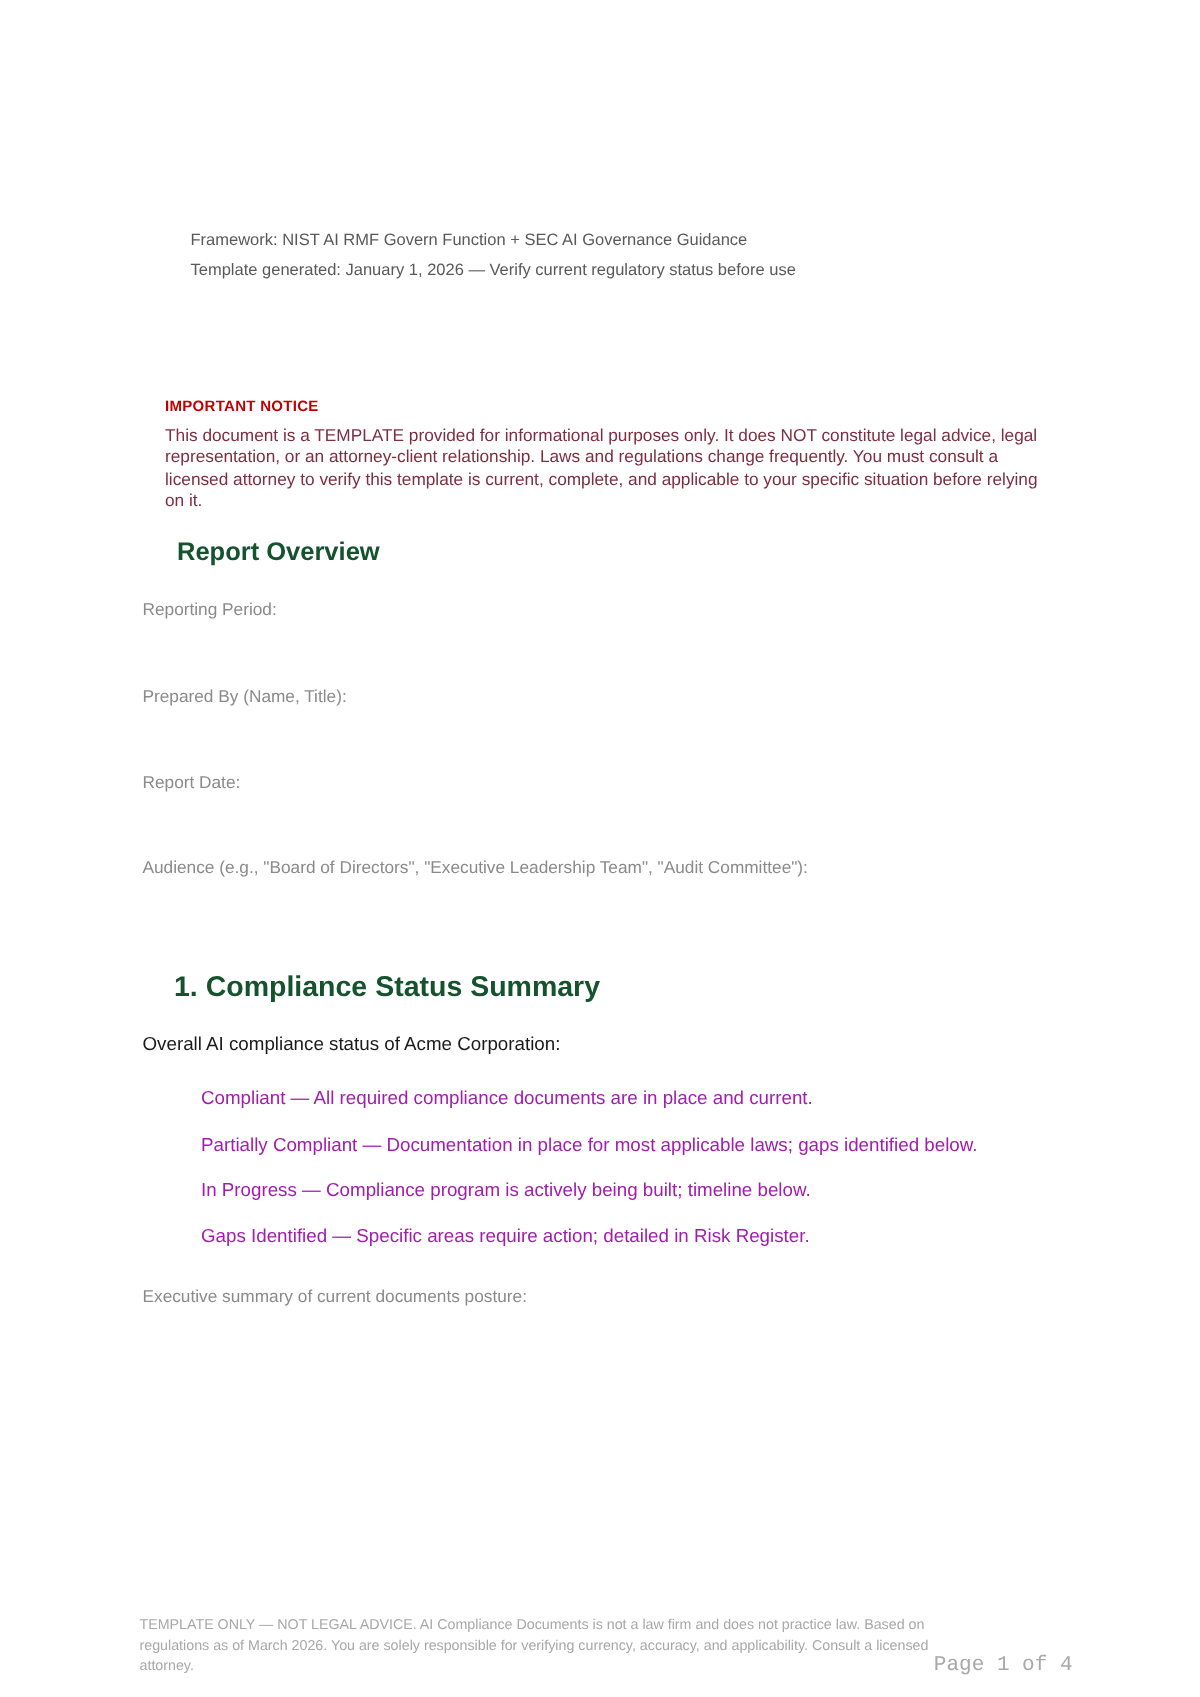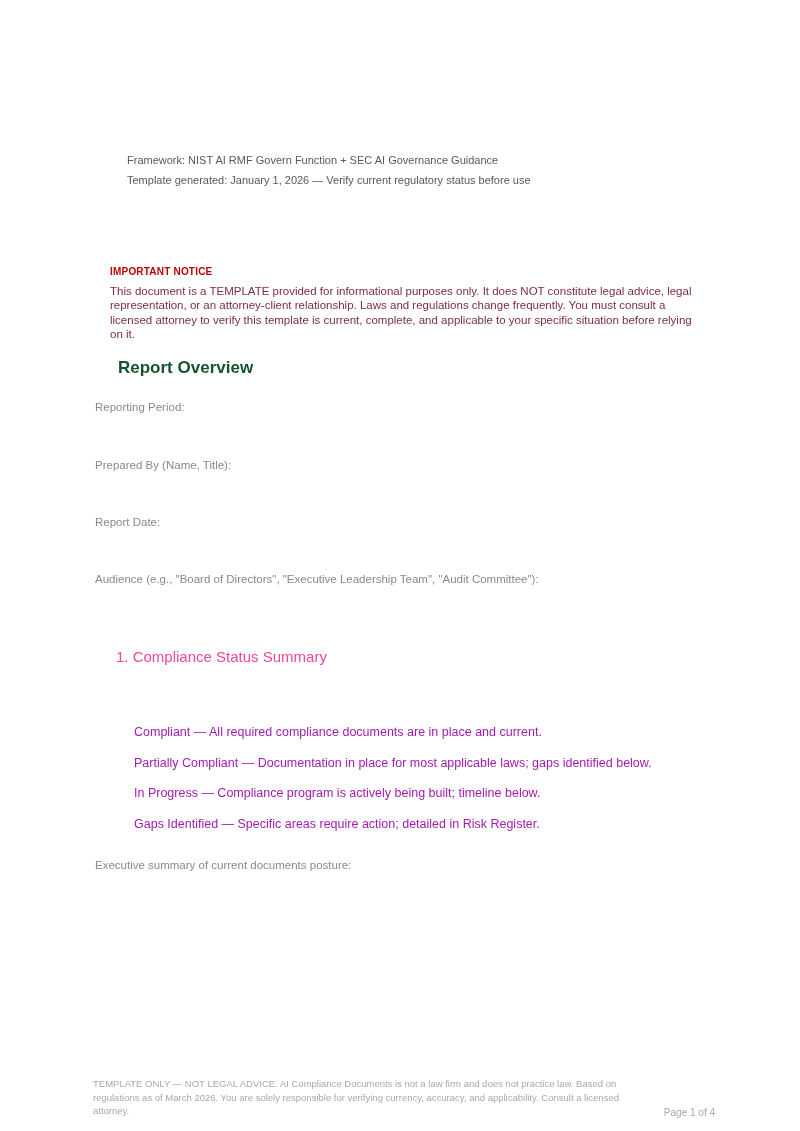--- a/index.html
+++ b/index.html
@@ -49,23 +49,23 @@
     font-size: 11.5px;
     color: #8a8a8a;
   }
   .field-0 { top: 401px; }
   .field-1 { top: 459px; }
   .field-2 { top: 516px; }
   .field-3 { top: 573px; }
   .h-section {
     position: absolute;
     top: 648px; left: 116px;
-    font-size: 15px;
-    font-weight: normal;
-    color: #ec4899;
+    font-size: 19px;
+    font-weight: bold;
+    color: #14532d;
   }
   .intro {
     position: absolute;
     top: 689px; left: 95px;
     font-size: 12.5px;
     color: #1a1a1a;
   }
   .options {
     position: absolute;
     top: 725px; left: 134px; right: 85px;
@@ -79,33 +79,34 @@
   .summary-label {
     position: absolute;
     top: 859px; left: 95px;
     font-size: 11.5px;
     color: #8a8a8a;
   }
   .footer {
     position: absolute;
     top: 1077px; left: 93px; right: 85px;
     display: flex;
-    justify-content: space-between;
+    justify-content: flex-start;
     align-items: flex-end;
   }
   .disclaimer {
     width: 545px;
     font-size: 9.5px;
     line-height: 13.5px;
     color: #a8a8a8;
   }
   .page-number {
-    font-size: 10px;
+    font-size: 14px;
     color: #a8a8a8;
     white-space: nowrap;
+    font-family: Liberation Mono, monospace;
   }
 </style>
 </head>
 <body>
 
 <div class="page">
 
   <div class="meta">
     <div>Framework: NIST AI RMF Govern Function + SEC AI Governance Guidance</div>
     <div>Template generated: January 1, 2026 — Verify current regulatory status before use</div>
@@ -118,20 +119,21 @@
 
   <div class="h-overview">Report Overview</div>
 
   <div class="field-label field-0">Reporting Period:</div>
   <div class="field-label field-1">Prepared By (Name, Title):</div>
   <div class="field-label field-2">Report Date:</div>
   <div class="field-label field-3">Audience (e.g., "Board of Directors", "Executive Leadership Team", "Audit Committee"):</div>
 
   <div class="h-section">1. Compliance Status Summary</div>
 
+  <div class="intro">Overall AI compliance status of Acme Corporation:</div>
 
   <ul class="options">
     <li>Compliant — All required compliance documents are in place and current.</li>
     <li>Partially Compliant — Documentation in place for most applicable laws; gaps identified below.</li>
     <li>In Progress — Compliance program is actively being built; timeline below.</li>
     <li>Gaps Identified — Specific areas require action; detailed in Risk Register.</li>
   </ul>
 
   <div class="summary-label">Executive summary of current documents posture:</div>
 

